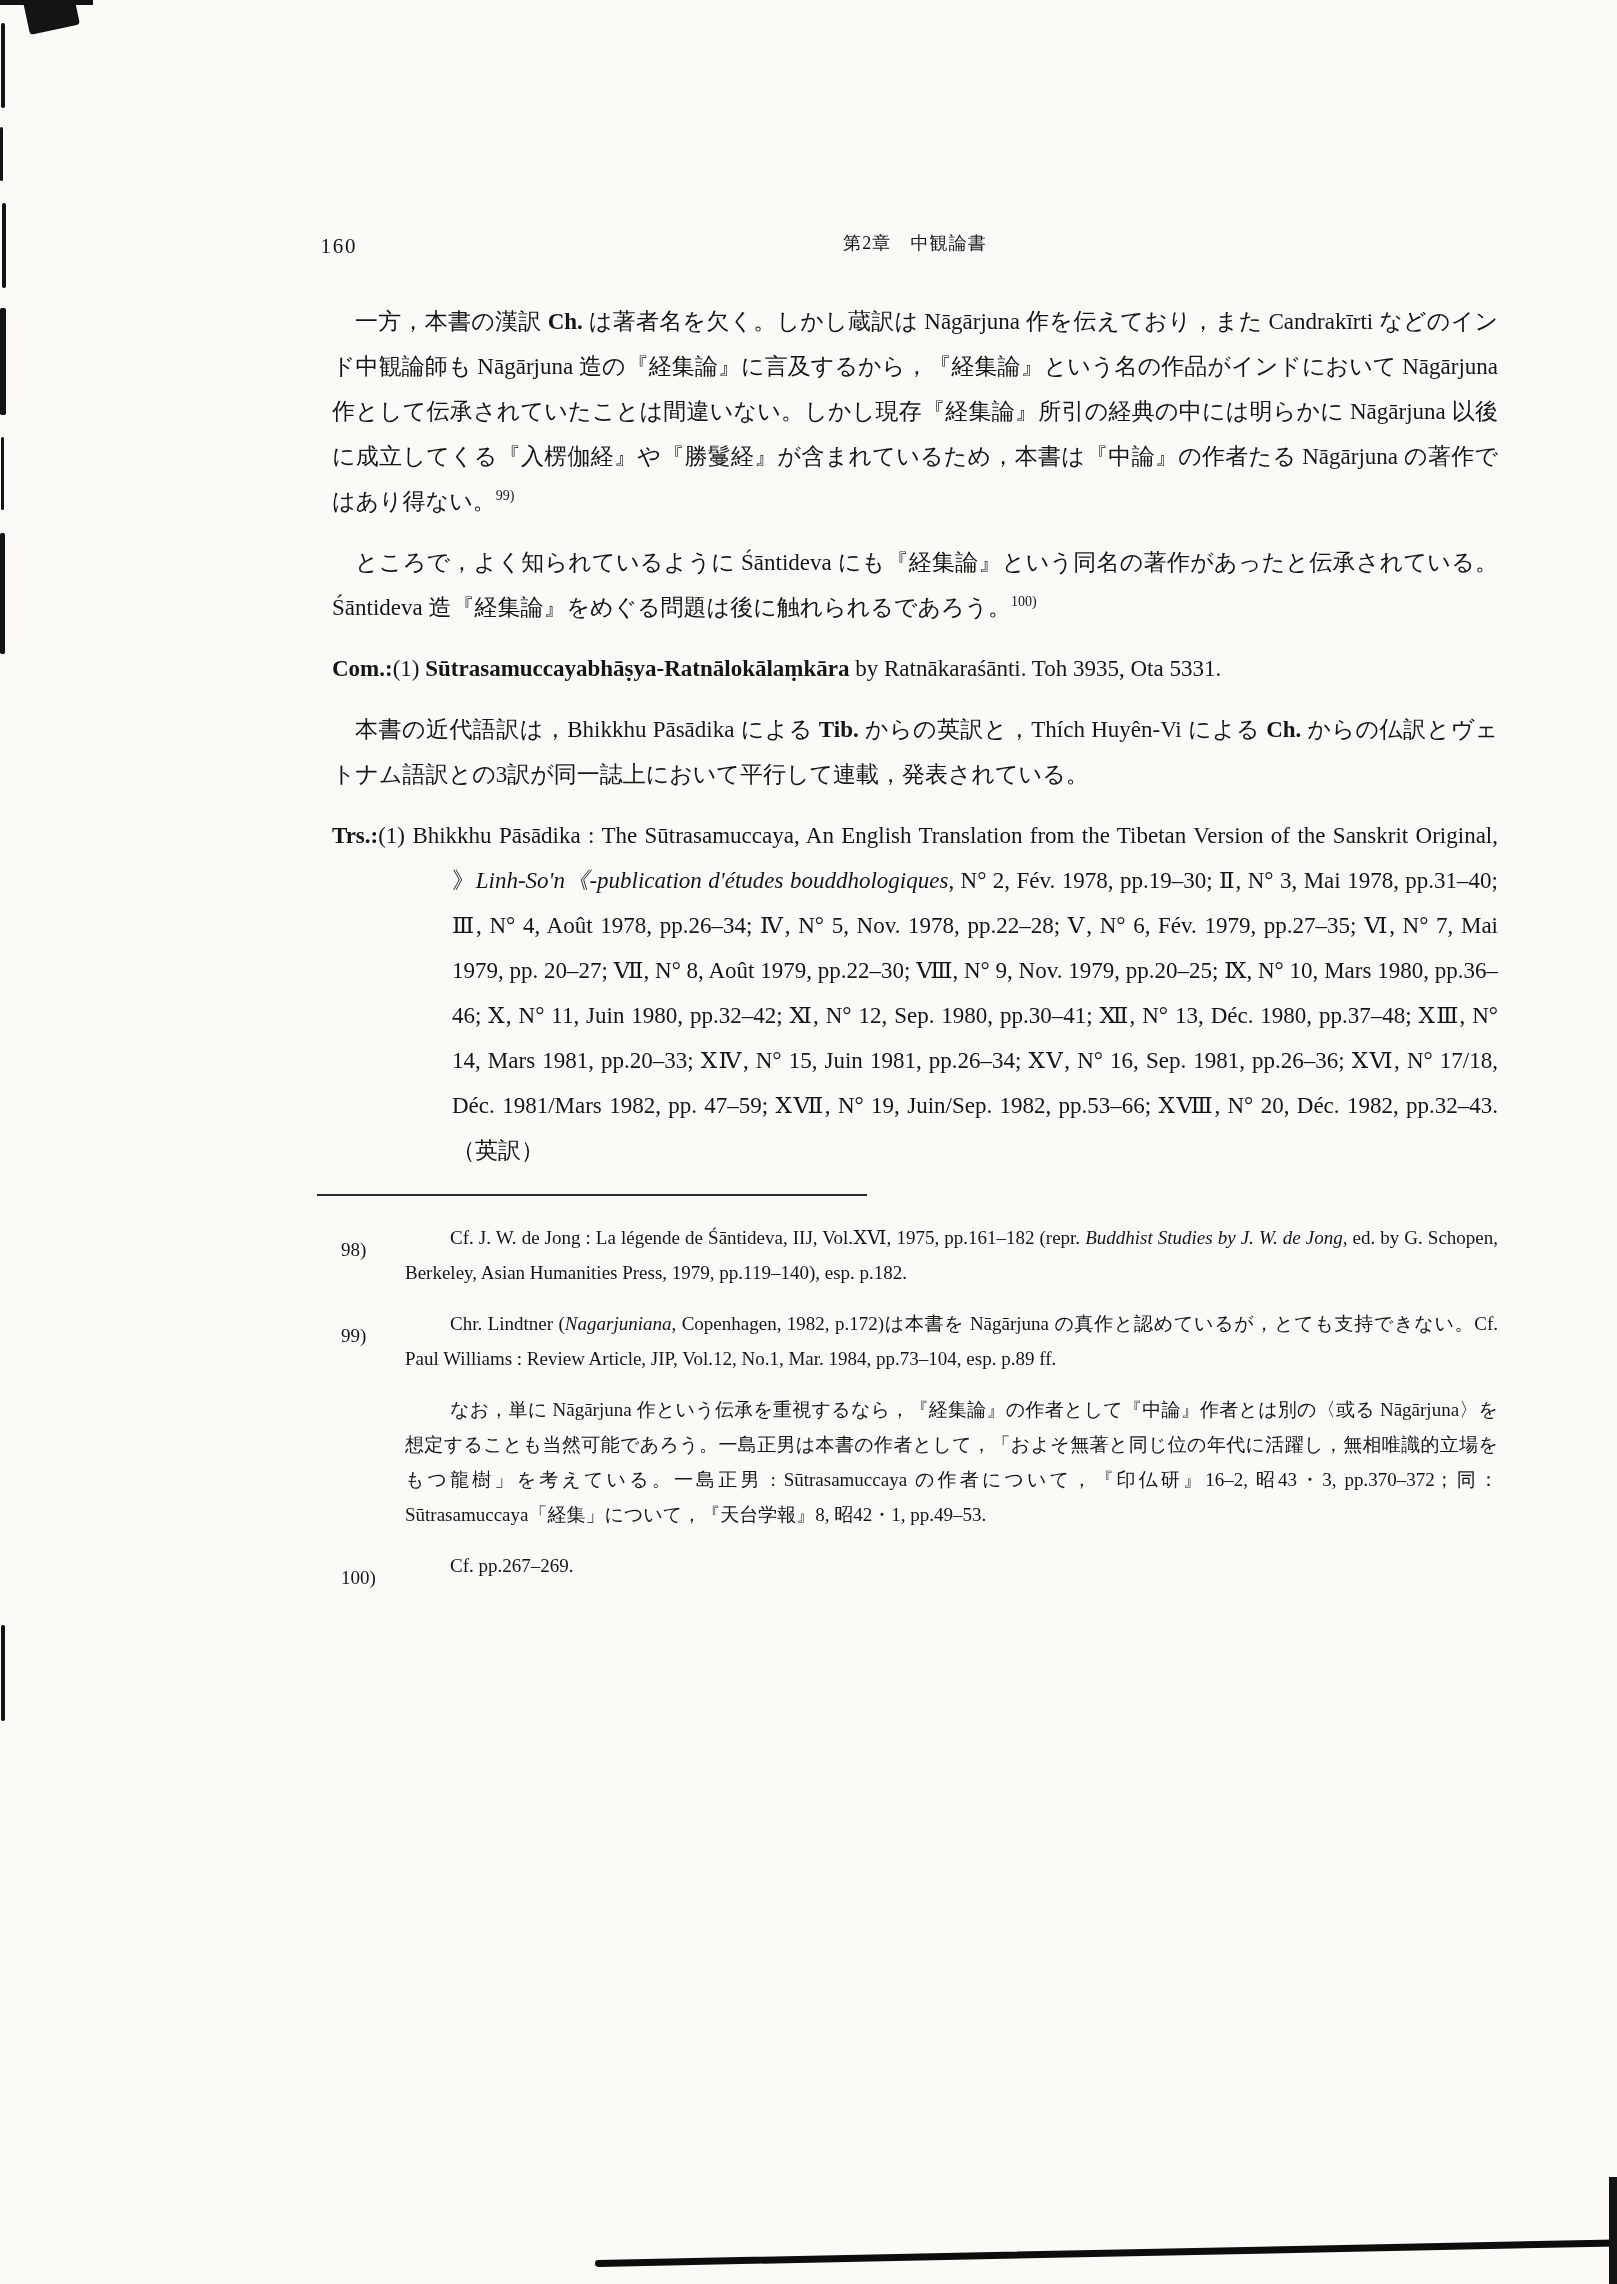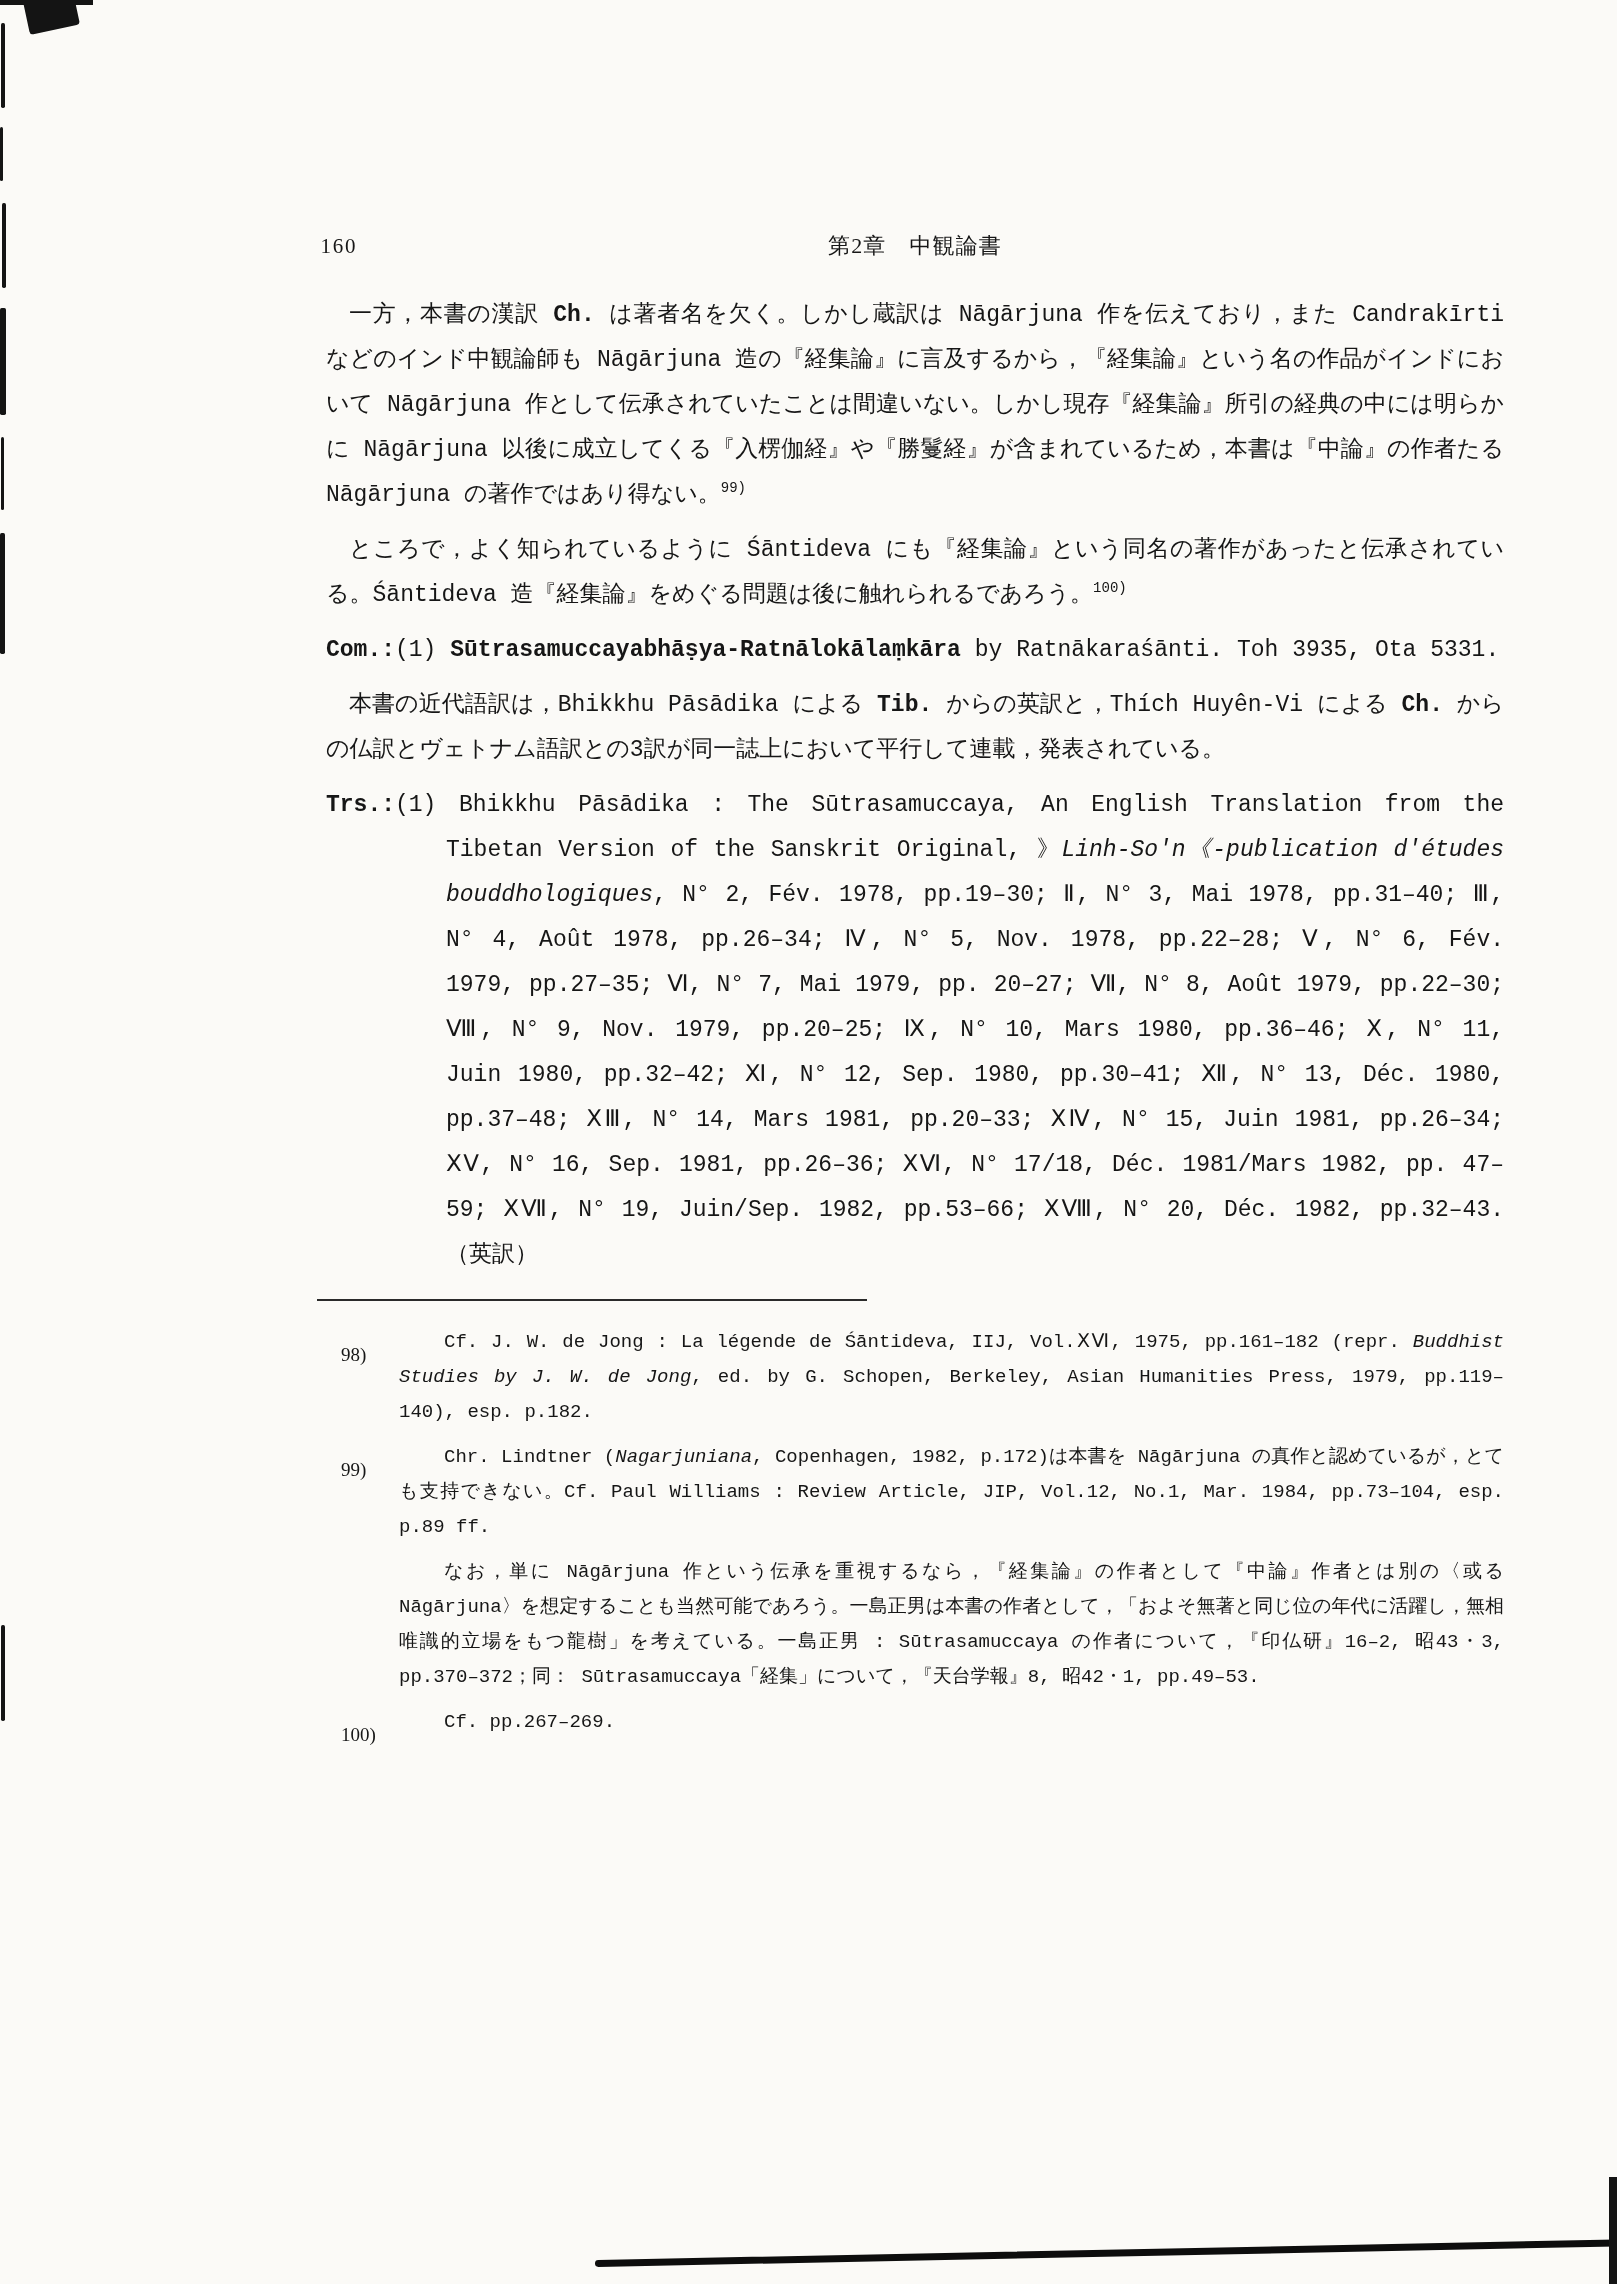--- a/index.html
+++ b/index.html
@@ -26,32 +26,32 @@
   .el4 { left: 0;    top: 308px;  width: 6.2px; height: 107px; }
   .el5 { left: 1.1px;  top: 437px;  width: 3.4px;  height: 73px; }
   .el6 { left: 0;    top: 533px;  width: 5.1px;  height: 121px; }
   .el7 { left: 1.1px;  top: 1625px; width: 4px;  height: 96px; }
   .streak { left: 595px; bottom: 17px; width: 1024px; height: 7.3px; transform: rotate(-1.15deg); transform-origin: left center; border-radius: 3.4px; background:#0d0d0d; }
   .right-bar { right: 0; bottom: 0; width: 8px; height: 107px; }
 
   
   .page-header { position: absolute; top: 231px; left: 316px; width: 1198px; height: 36px; }
   .page-number { position: absolute; left: 4.5px; top: 3.4px; font-size: 21px; letter-spacing: 1.7px; }
-  .chapter-title { text-align: center; font-size: 22px; letter-spacing: 1.1px; }
+  .chapter-title { text-align: center; font-size: 18px; letter-spacing: 1.1px; }
 
   
   .content {
     position: absolute;
     top: 283px;
     left: 316px;
     width: 1198px;
     font-size: 23px;
     line-height: 45px;
   }
-  p { margin: 10px; font-family: Liberation Mono, monospace; }
+  p { margin: 16px; }
   .body { text-align: justify; text-indent: 23px; }
   sup { font-size: 14px; line-height: 0; vertical-align: super; }
   .run-b { font-weight: bold; }
   .run-i { font-style: italic; }
 
   .com-entry  { text-align: justify; }
   .com-entry2 { margin-left: 59px; text-align: justify; }
   .trs-entry  { padding-left: 120px; text-indent: -120px; text-align: justify; }
 
   

